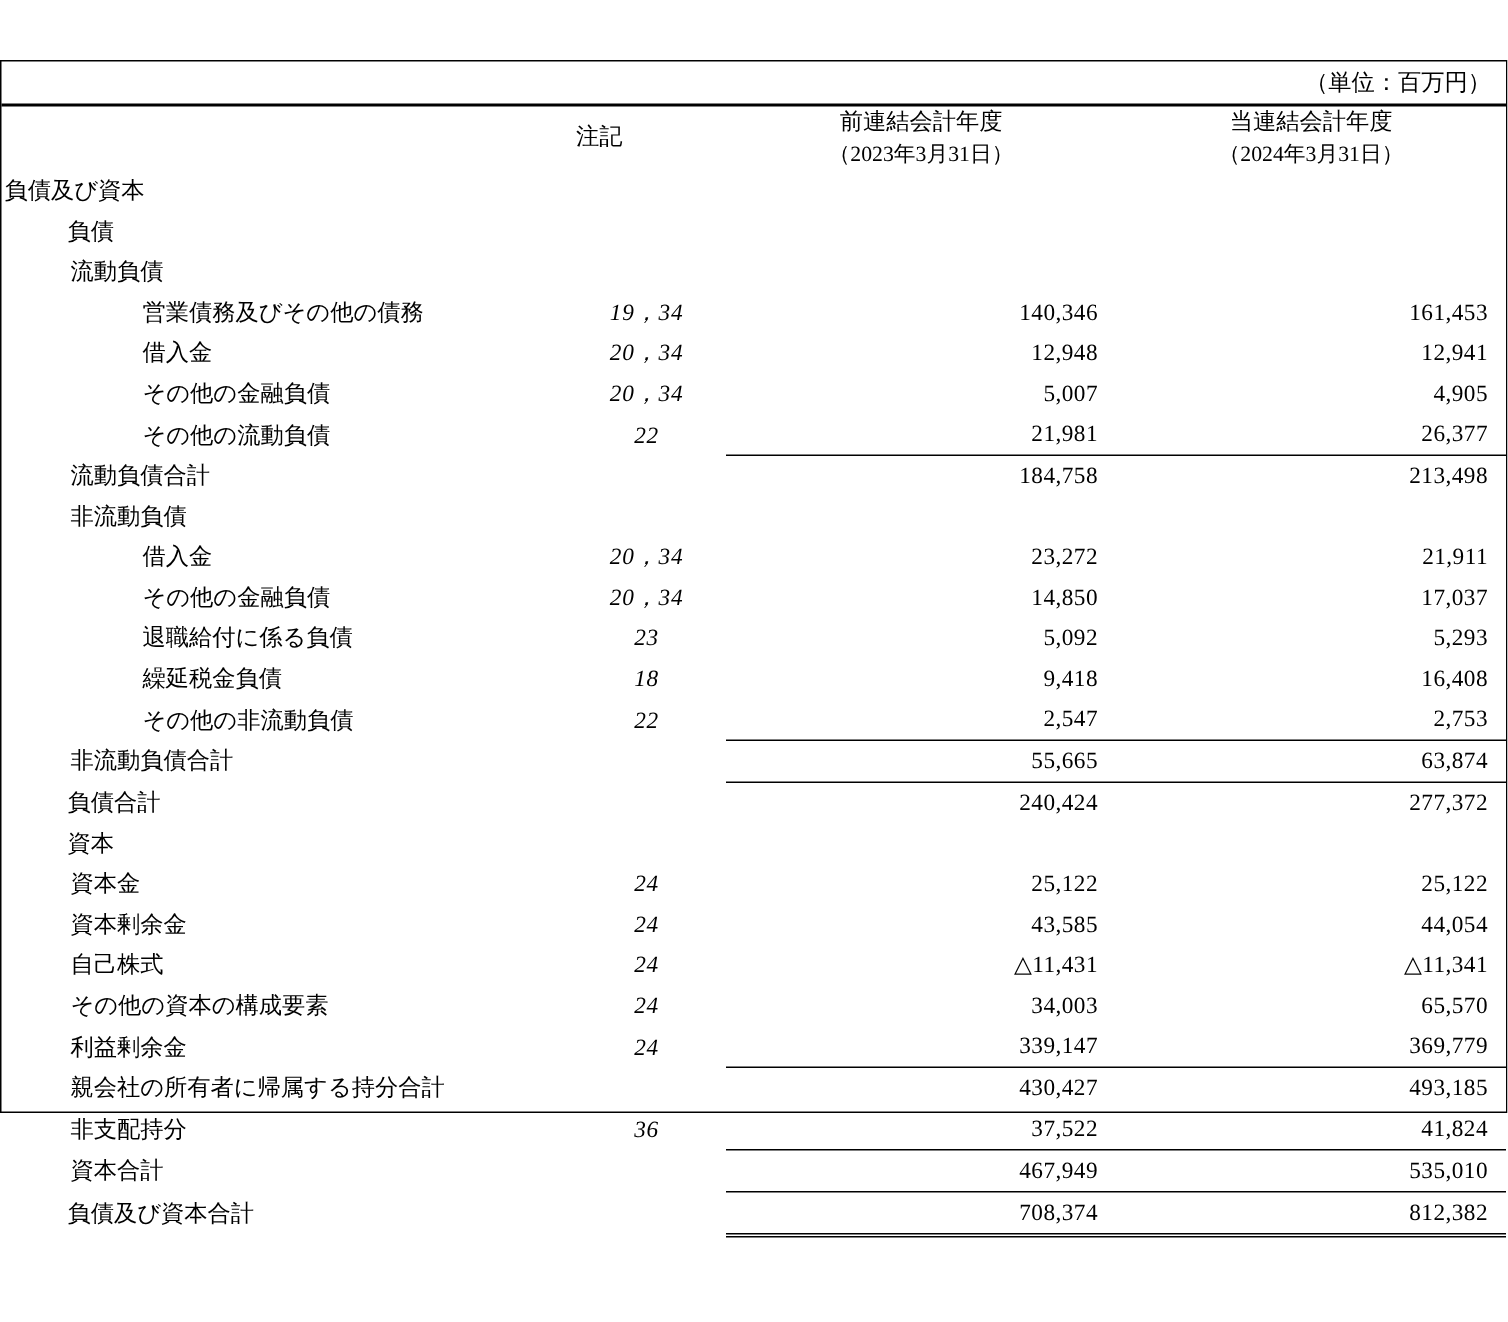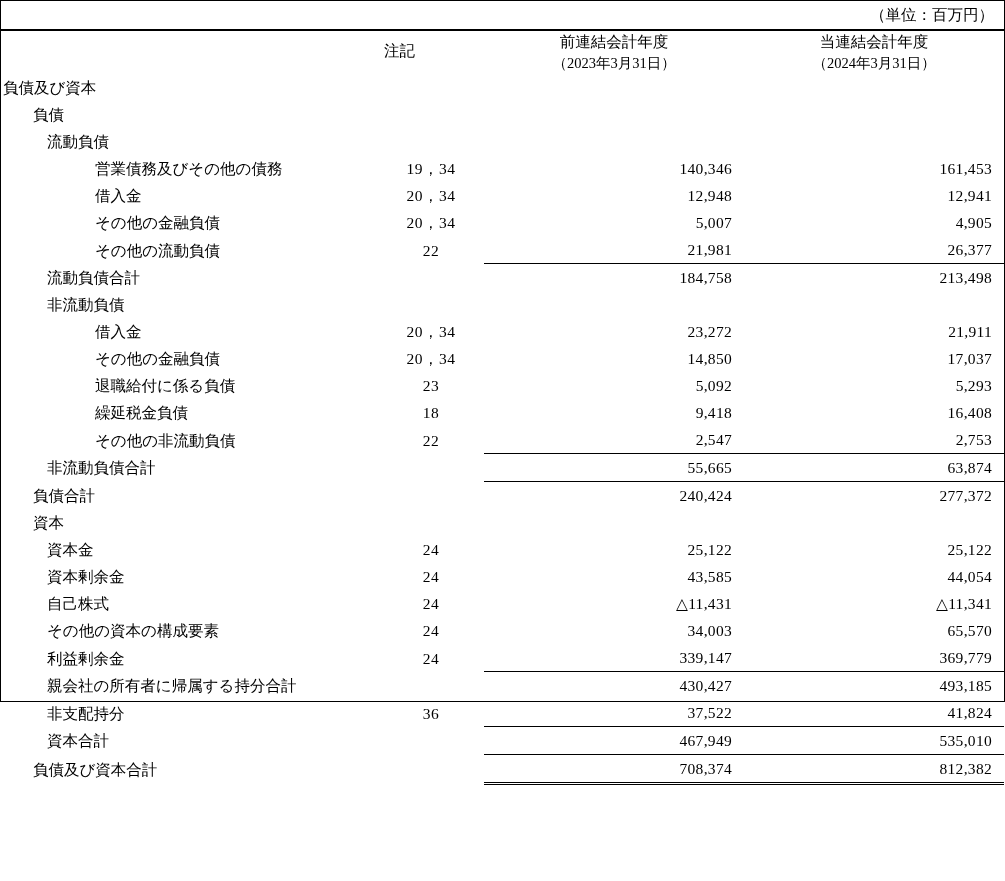--- a/index.html
+++ b/index.html
@@ -16,20 +16,21 @@
   }
   .sheet {
     position: relative;
     width: 1005px;
     height: 702px;
     box-sizing: border-box;
     border-left: 1px solid #000;
     border-right: 1px solid #000;
     border-top: 1px solid #000;
     border-bottom: 1px solid #000;
+    margin-top: 40px;
   }
   .unit-row {
     height: 28px;
     display: flex;
     align-items: center;
     justify-content: flex-end;
     padding-right: 10px;
     font-size: 15.5px;
     box-sizing: border-box;
   }
@@ -65,25 +66,25 @@
   }
 
   tbody td {
     padding: 0;
     height: 27px;
     line-height: 27px;
     vertical-align: middle;
     white-space: nowrap;
   }
   td.label { text-align: left; }
-  td.note  { text-align: center; letter-spacing: 0.5px; padding-right: 6px;}
+  td.note  { text-align: center; letter-spacing: 0.5px; padding-right: 6px; font-style: italic;}
   td.num   { text-align: right; padding-right: 12px; letter-spacing: 0.3px; }
 
   .ind0 { padding-left: 2px; }
-  .ind1 { padding-left: 32px; }
+  .ind1 { padding-left: 44px; }
   .ind2 { padding-left: 46px; }
   .ind3 { padding-left: 94px; }
 
   
   td.topline-num {
     border-top: 1px solid #000;
   }
   .dbl-bottom {
     border-bottom: 3px double #000;
   }

